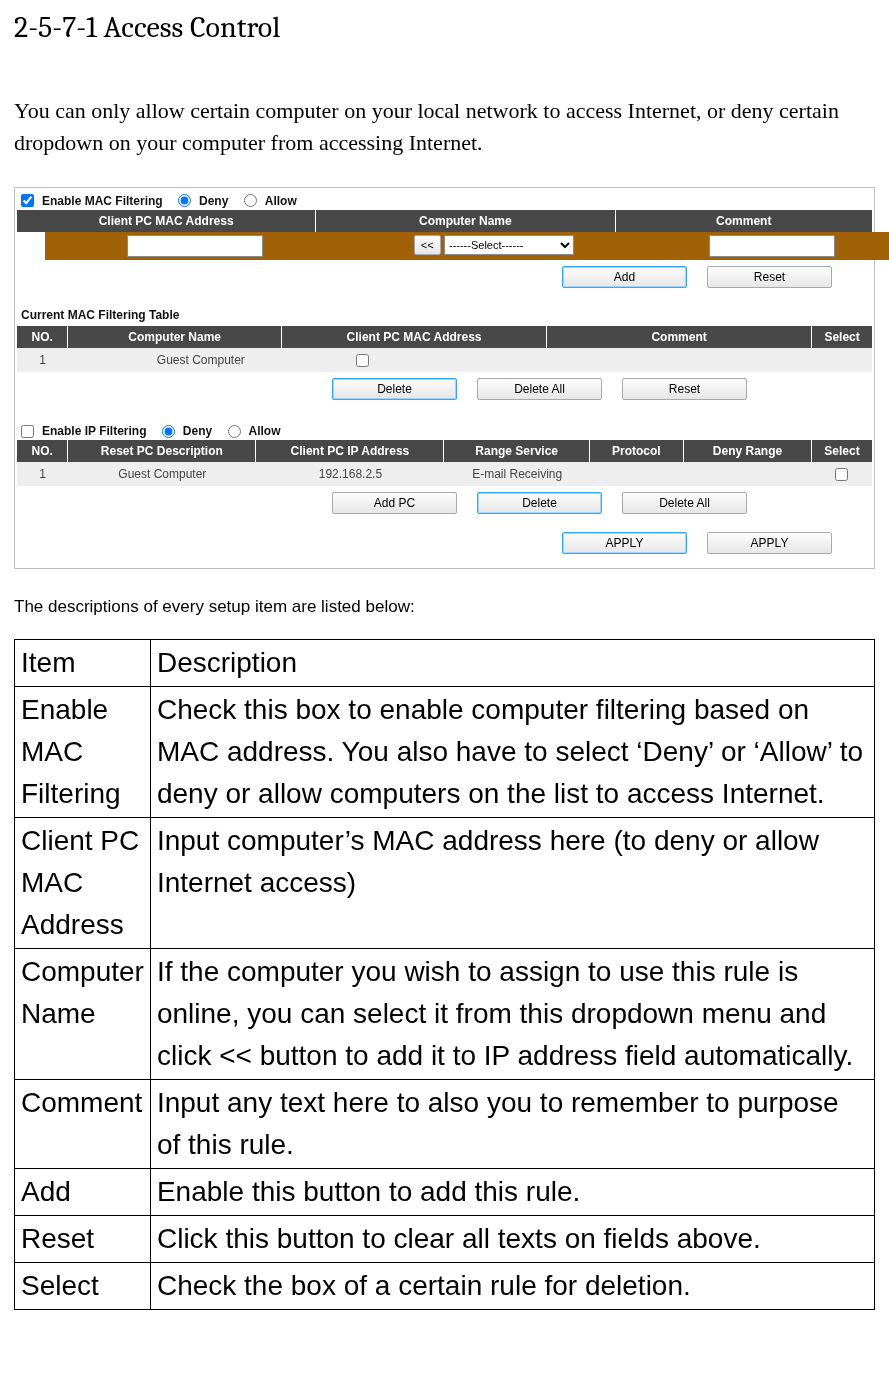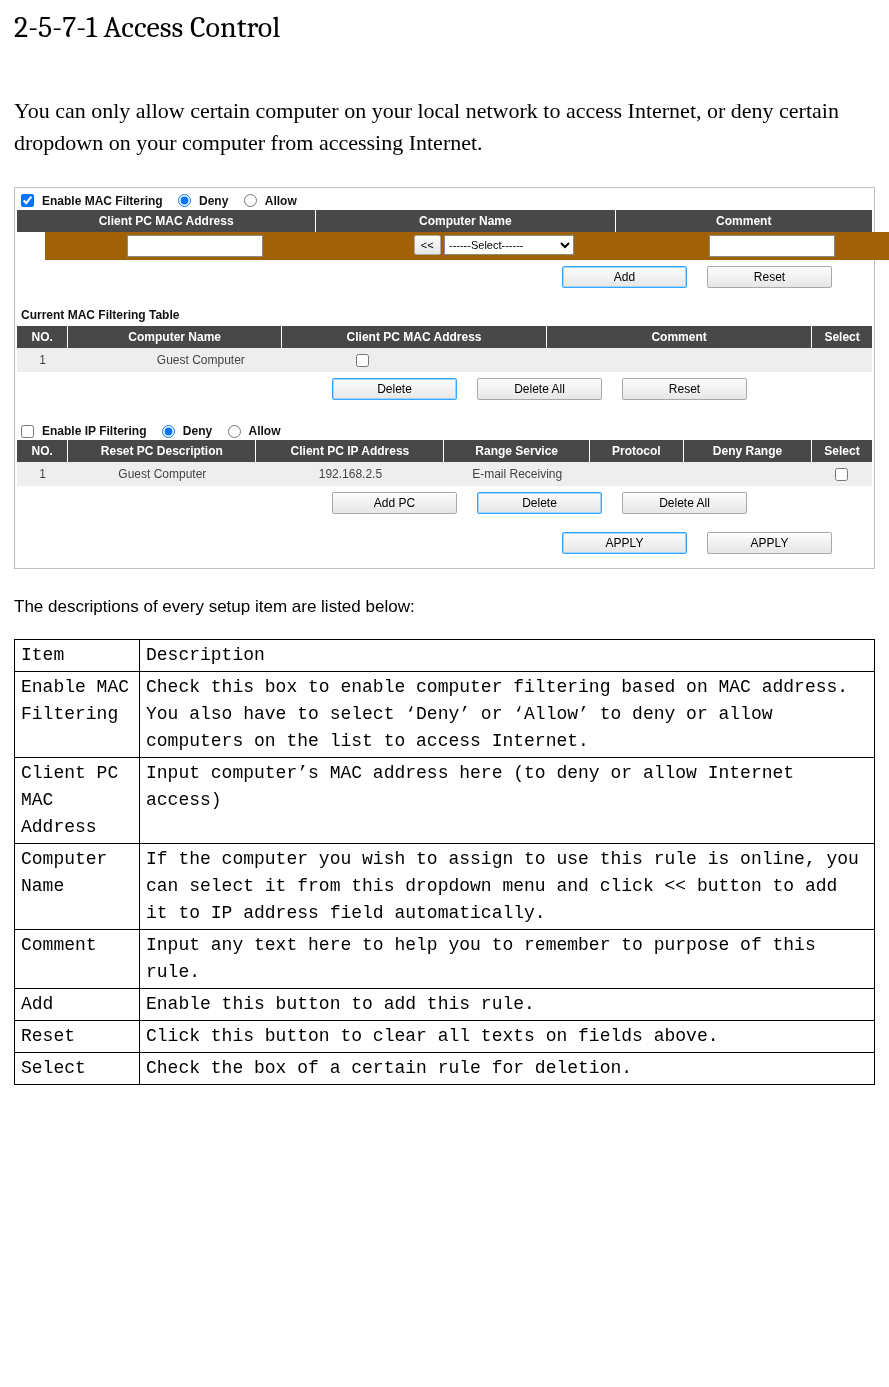--- a/index.html
+++ b/index.html
@@ -123,22 +123,22 @@
     cursor:pointer;
   }
   .desc-intro {
     font-family: Arial, sans-serif;
     font-size: 17px;
     margin: 28px 0 22px 0;
   }
   table.desc {
     border-collapse: collapse;
     width: 100%;
-    font-family:Liberation Mono, monospace;
-    font-size: 18px;
+    font-family:Liberation Sans, sans-serif;
+    font-size: 28px;
     padding-left: 21px;
   }
   table.desc td {
     border:1px solid #000;
     padding:2px 6px;
     vertical-align:top;
     line-height:1.5;
   }
   table.desc td.col-item { width:112px; }
   input[type=checkbox], input[type=radio] { margin:0 2px 0 0; vertical-align:middle; }
@@ -257,21 +257,21 @@
   <tr>
         <td class="col-item">Client PC MAC Address</td>
         <td>Input computer’s MAC address here (to deny or allow Internet access)</td>
       </tr>
   <tr>
         <td class="col-item">Computer Name</td>
         <td>If the computer you wish to assign to use this rule is online, you can select it from this dropdown menu and click &lt;&lt; button to add it to IP address field automatically.</td>
       </tr>
   <tr>
         <td class="col-item">Comment</td>
-        <td>Input any text here to help you to remember to purpose of this rule.</td>
+        <td>Input any text here to also you to remember to purpose of this rule.</td>
       </tr>
   <tr>
         <td class="col-item">Add</td>
         <td>Enable this button to add this rule.</td>
       </tr>
   <tr>
         <td class="col-item">Reset</td>
         <td>Click this button to clear all texts on fields above.</td>
       </tr>
   <tr>

